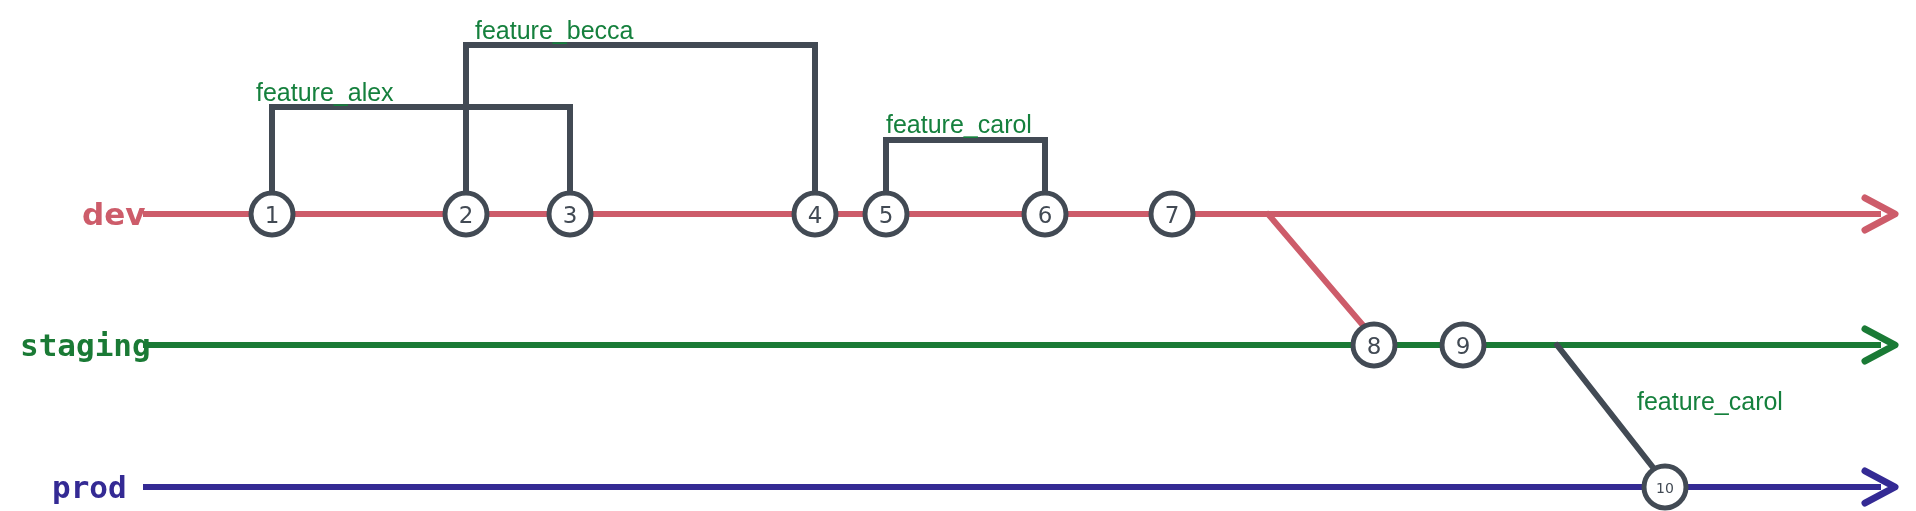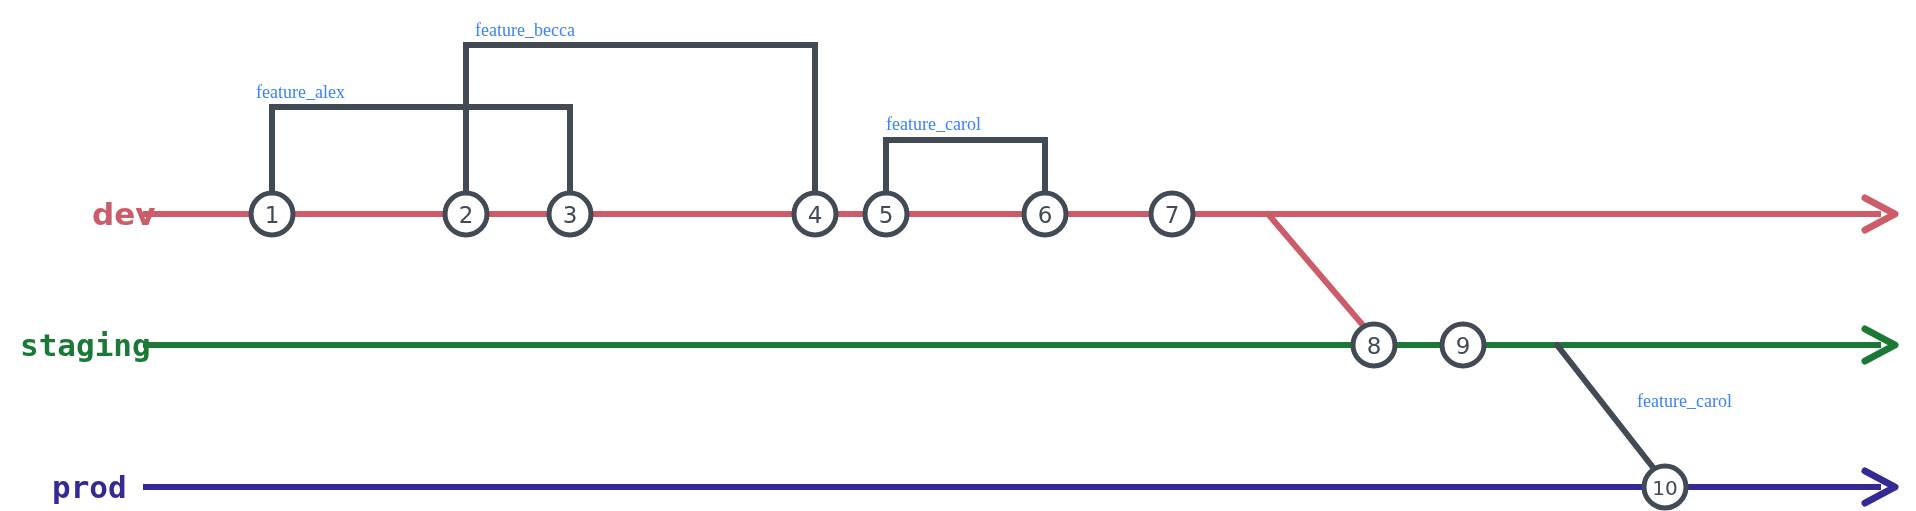--- a/index.html
+++ b/index.html
@@ -3,24 +3,24 @@
 <meta charset="utf-8">
 <style>
   html,body{margin:0;padding:0;background:#ffffff;}
   body{width:1916px;height:511px;overflow:hidden;
        font-family:"DejaVu Sans Mono",monospace;}
   #stage{position:relative;width:1916px;height:511px;background:#fff;}
   #stage svg{position:absolute;left:0;top:0;}
   .lbl{position:absolute;white-space:nowrap;}
   .branch-label{font-family:"DejaVu Sans Mono",monospace;font-weight:bold;font-size:31px;}
   .branch-label.sans{font-family:"DejaVu Sans",sans-serif;font-weight:bold;}
-  .feat-label{font-family:Liberation Serif, serif;font-size:18px;color:#3b82f6;}
+  .feat-label{font-family:Liberation Sans, sans-serif;font-size:25px;color:#15803d;}
   .node-num{position:absolute;font-family:"DejaVu Sans",sans-serif;font-size:23px;
             color:#424a54;text-align:center;transform:translate(-50%,-50%);}
-  .node-num.wide{font-size:20px;}
+  .node-num.wide{font-size:14px;}
 </style>
 </head>
 <body>
 
 <div id="stage">
 
   <svg id="graph" width="1916" height="511" xmlns="http://www.w3.org/2000/svg">
       <line x1="143" y1="214" x2="1881" y2="214" stroke="#cd5c6a" stroke-width="6" stroke-linecap="butt"></line>
       <path d="M 1865 198 L 1895 214 L 1865 230" fill="none" stroke="#cd5c6a" stroke-width="7" stroke-linecap="round" stroke-linejoin="round"></path>
       <line x1="143" y1="345" x2="1881" y2="345" stroke="#1a7a35" stroke-width="6" stroke-linecap="butt"></line>
@@ -38,21 +38,21 @@
       <circle cx="815" cy="214" r="21" fill="#ffffff" stroke="#424a54" stroke-width="5"></circle>
       <circle cx="886" cy="214" r="21" fill="#ffffff" stroke="#424a54" stroke-width="5"></circle>
       <circle cx="1045" cy="214" r="21" fill="#ffffff" stroke="#424a54" stroke-width="5"></circle>
       <circle cx="1172" cy="214" r="21" fill="#ffffff" stroke="#424a54" stroke-width="5"></circle>
       <circle cx="1374" cy="345" r="21" fill="#ffffff" stroke="#424a54" stroke-width="5"></circle>
       <circle cx="1463" cy="345" r="21" fill="#ffffff" stroke="#424a54" stroke-width="5"></circle>
       <circle cx="1665" cy="487" r="21" fill="#ffffff" stroke="#424a54" stroke-width="5"></circle>
     </svg>
 
   <div id="overlay">
-      <div class="lbl branch-label sans" style="left: 92px; top: 214px; color: rgb(205, 92, 106); transform: translateY(-50%);">dev</div>
+      <div class="lbl branch-label sans" style="left: 82px; top: 214px; color: rgb(205, 92, 106); transform: translateY(-50%);">dev</div>
       <div class="lbl branch-label" style="left: 20px; top: 345px; color: rgb(26, 122, 53); transform: translateY(-50%);">staging</div>
       <div class="lbl branch-label" style="left: 52px; top: 487px; color: rgb(52, 42, 148); transform: translateY(-50%);">prod</div>
       <div class="lbl feat-label" style="left: 256px; top: 92px; transform: translateY(-50%);">feature_alex</div>
       <div class="lbl feat-label" style="left: 475px; top: 30px; transform: translateY(-50%);">feature_becca</div>
       <div class="lbl feat-label" style="left: 886px; top: 124px; transform: translateY(-50%);">feature_carol</div>
       <div class="lbl feat-label" style="left: 1637px; top: 401px; transform: translateY(-50%);">feature_carol</div>
       <div class="node-num" style="left: 272px; top: 215px;">1</div>
       <div class="node-num" style="left: 466px; top: 215px;">2</div>
       <div class="node-num" style="left: 570px; top: 215px;">3</div>
       <div class="node-num" style="left: 815px; top: 215px;">4</div>

